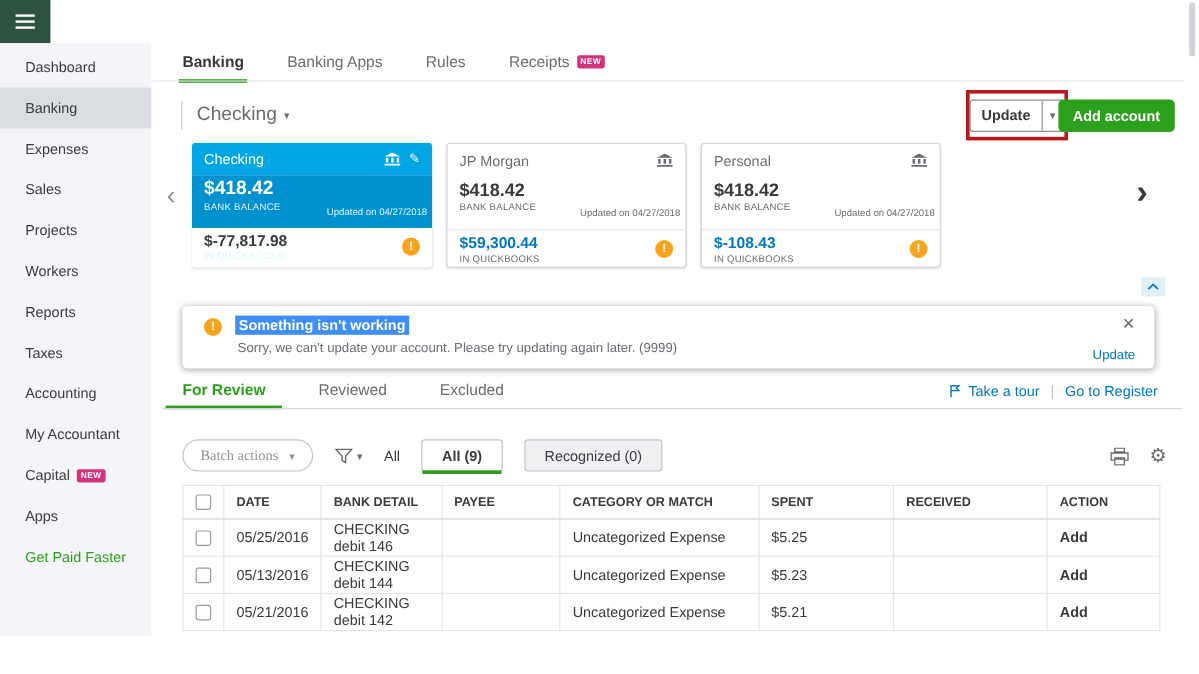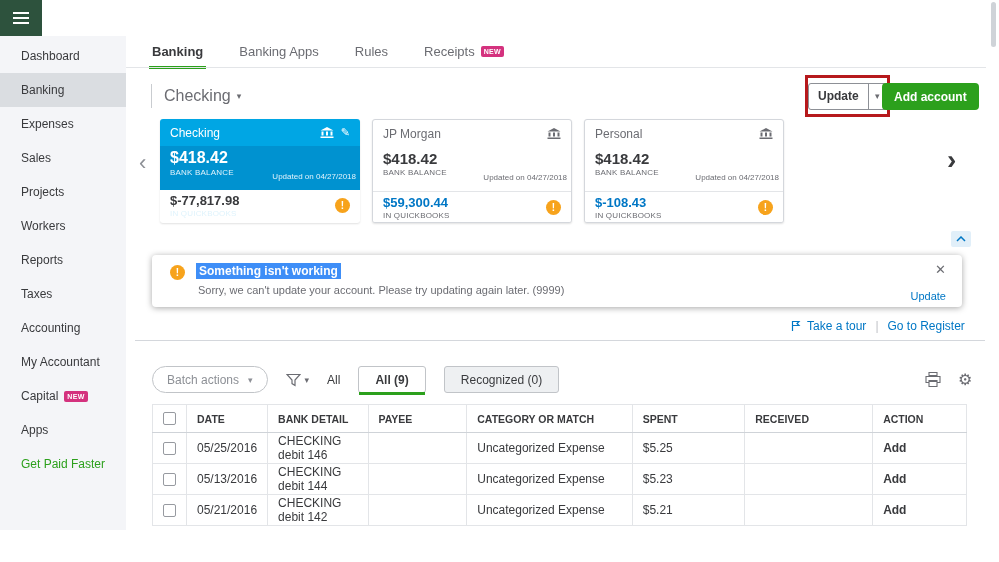--- a/index.html
+++ b/index.html
@@ -82,21 +82,21 @@
   .review-tab.active { color:#2ca01c; font-weight:bold; }
   .review-tab.active::after { content:""; position:absolute; left:-14px; right:-14px; bottom:-9px; height:3px; background:#2ca01c; }
   .review-divider { position:absolute; left:135px; top:340px; width:850px; height:1px; background:#d4d7dc; }
   .tour-links { position:absolute; left:790px; top:319px; display:flex; align-items:center; gap:9px; font-size:12px; color:#0077c5; }
   .tour-links .link { cursor:pointer; display:flex; align-items:center; gap:5px; }
   .vert-sep { color:#c1c4c8; }
 
   
   .toolbar { position:absolute; left:152px; top:366px; display:flex; align-items:center; gap:18px; }
   .batch-btn { height:27px; border:1px solid #c1c4c8; border-radius:14px; display:flex; align-items:center; gap:9px;
-    padding:0 14px; font-size:12px; color:#8d9096; background:#fff; cursor:pointer; }
+    padding:0 14px; font-size:12px; color:#8d9096; background:#fff; cursor:pointer;font-family:Liberation Serif, serif; }
   .filter-group { display:flex; align-items:center; gap:4px; color:#6b6c72; cursor:pointer; }
   .all-label { font-size:12px; color:#393a3d; cursor:pointer; }
   .seg-tab { height:27px; border:1px solid #c1c4c8; background:#fff; border-radius:3px; display:flex; align-items:center;
     padding:0 16px; font-size:12px; position:relative; cursor:pointer; color:#393a3d; }
   .seg-tab.active { font-weight:bold; }
   .seg-tab.active::after { content:""; position:absolute; left:0; right:0; bottom:-3px; height:3px; background:#2ca01c; }
   .seg-tab.inactive { background:#eef0f2; }
   .table-icons { position:absolute; left:925px; top:370px; display:flex; gap:17px; color:#6b6c72; align-items:center; }
   .gear-glyph { font-size:16px; cursor:pointer; }
   .icon-btn { cursor:pointer; display:flex; align-items:center; }
@@ -278,20 +278,25 @@
       </svg>
   </div>
   <div class="alert">
     <span class="warn">!</span>
     <span class="alert-title">Something isn't working</span>
     <span class="alert-msg">Sorry, we can't update your account. Please try updating again later. (9999)</span>
     <span class="alert-close">✕</span>
     <span class="alert-update">Update</span>
   </div>
 
+  <div class="review-tabs">
+    <div class="review-tab active"><span>For Review</span></div>
+    <div class="review-tab"><span>Reviewed</span></div>
+    <div class="review-tab"><span>Excluded</span></div>
+  </div>
   <div class="tour-links">
     <span class="link">
       <svg width="12" height="12" viewBox="0 0 12 12">
           <path d="M2.5 1v10 M2.5 1.5h6.5L7 3.5l2 2H2.5" stroke="#0077c5" stroke-width="1.2" fill="none"></path>
         </svg>
       <span>Take a tour</span>
     </span>
     <span class="vert-sep">|</span>
     <span class="link">
         <span>Go to Register</span>

